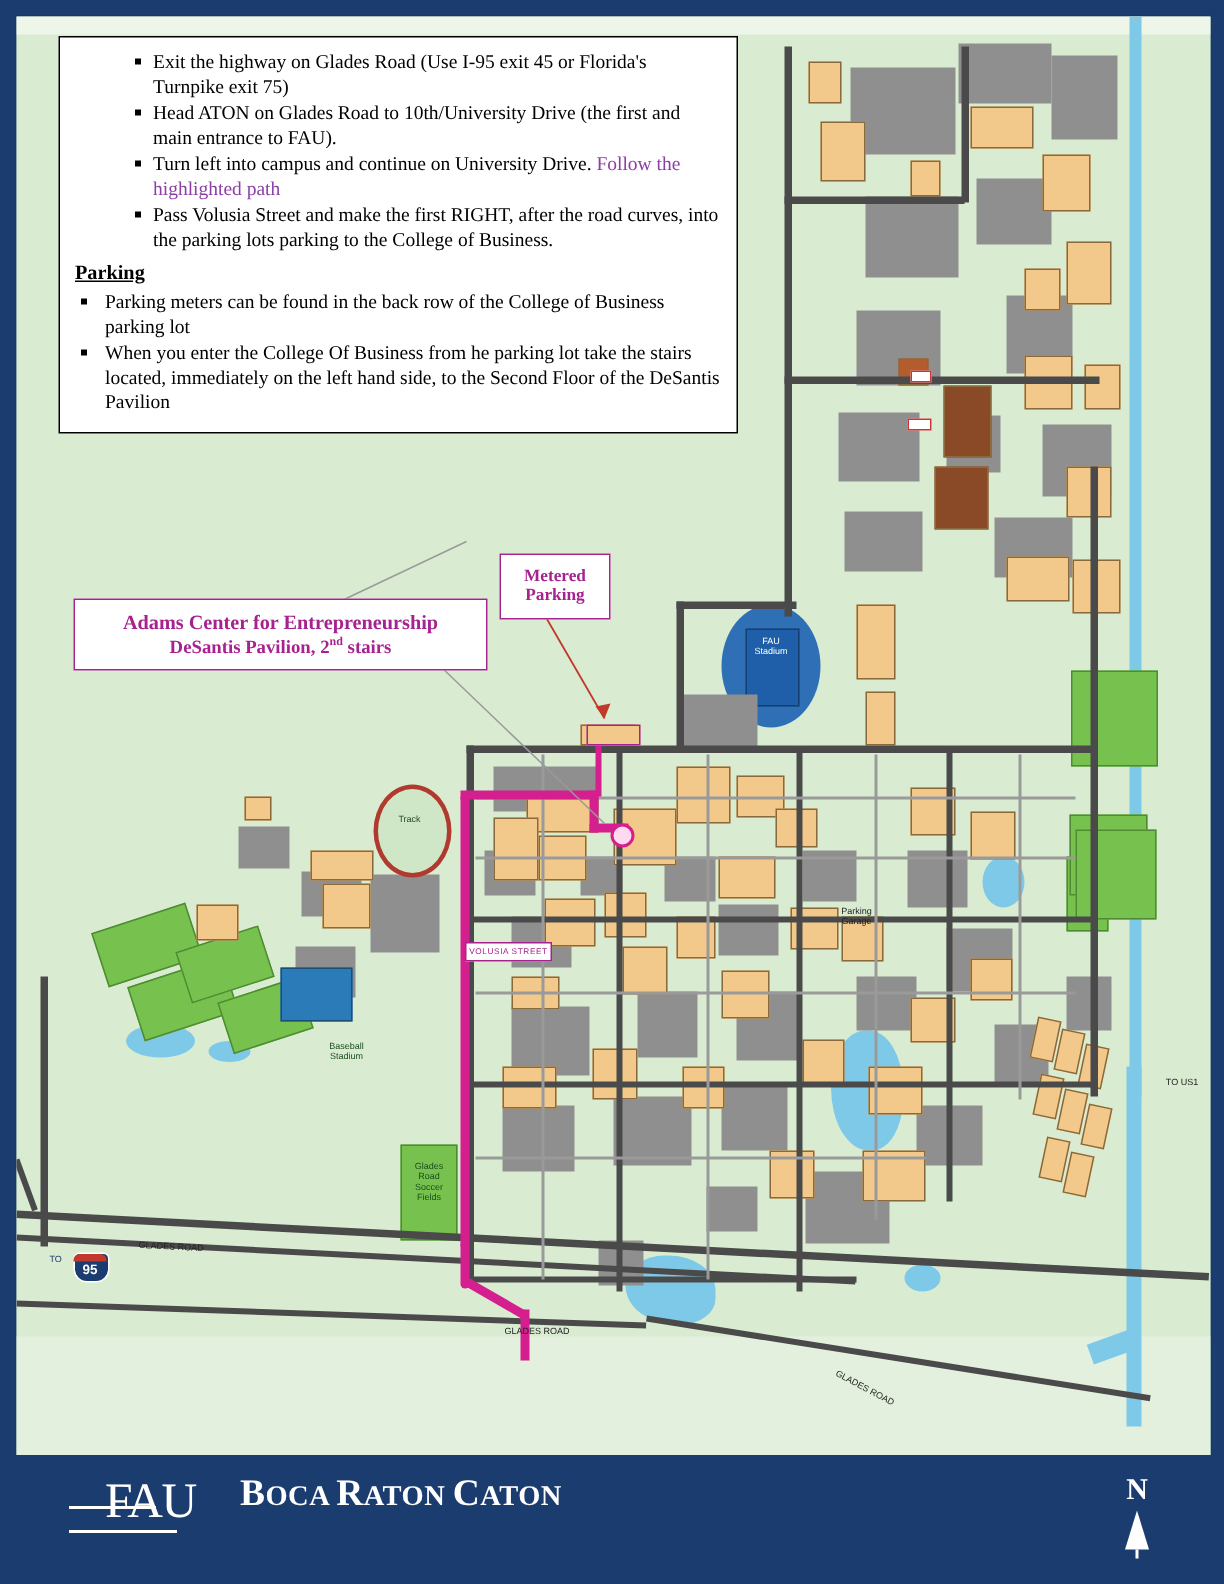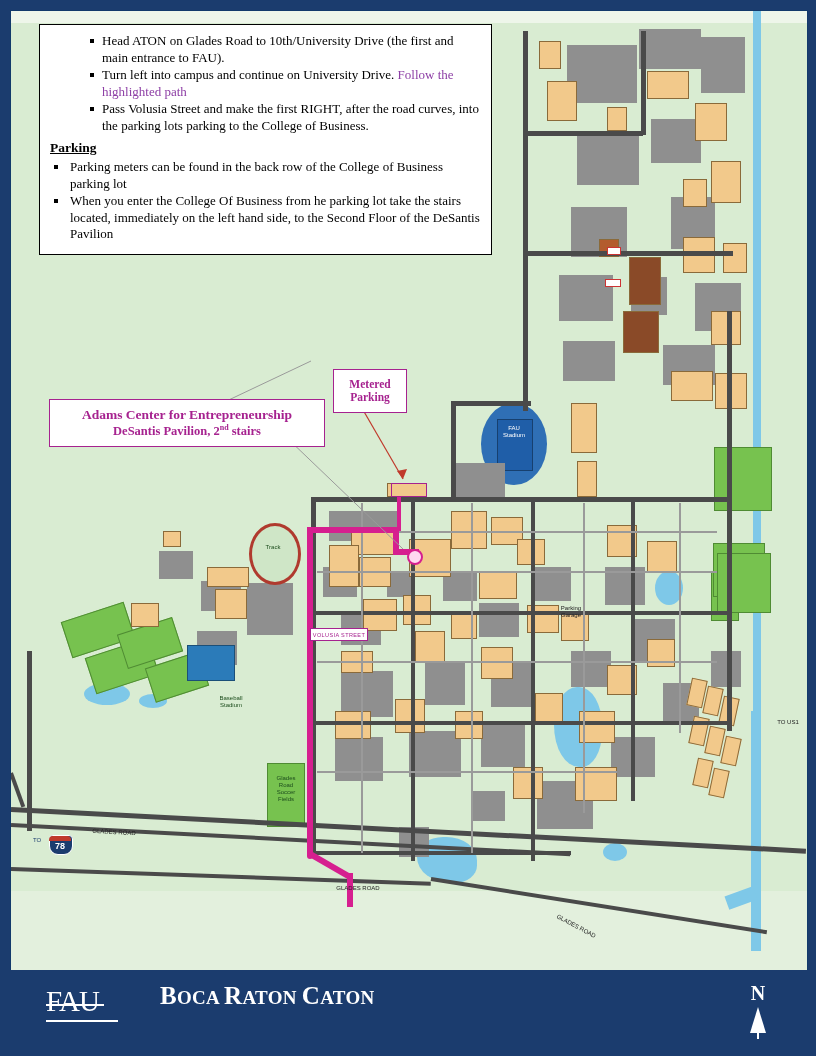--- a/index.html
+++ b/index.html
@@ -98,21 +98,21 @@
 
   
   .footer{
     position:absolute;left:0;bottom:0;width:816px;height:86px;background:#1b3c6e;
     color:#ffffff;
   }
   .fau-logo{
     position:absolute;left:46px;top:14px;width:86px;height:52px;
     font-family:"Liberation Serif",serif;color:#fff;
   }
-  .fau-logo .letters{font-size:29px;letter-spacing:-1px;line-height:34px;font-weight:normal;}
+  .fau-logo .letters{font-size:33px;letter-spacing:-1px;line-height:34px;font-weight:normal;margin-left:24px;}
   .fau-logo .bar{position:absolute;left:0;top:20px;width:58px;height:2px;background:#fff;}
   .fau-logo .bar2{position:absolute;left:0;top:36px;width:72px;height:2px;background:#fff;}
   .campus-title{
     position:absolute;left:160px;top:12px;
     font-size:25px;font-weight:bold;color:#ffffff;letter-spacing:.3px;
   }
   .campus-title .sm{font-size:19px;}
   .campus-addr{
     position:absolute;left:160px;top:46px;font-size:15px;color:#ffffff;
     font-family:"Liberation Serif",serif;
@@ -323,35 +323,36 @@
     <div class="maptxt dark" style="left:540px;top:594px;width:40px;white-space:pre-line;">Parking
 Garage</div>
     <div class="maptxt dark" style="left:762px;top:708px;width:30px;">TO US1</div>
     <div class="maptxt dark" style="left:78px;top:818px;width:50px;transform:rotate(3deg);">GLADES ROAD</div>
     <div class="maptxt dark" style="left:322px;top:874px;width:50px;">GLADES ROAD</div>
     <div class="maptxt dark" style="left:540px;top:912px;width:50px;transform:rotate(28deg);">GLADES ROAD</div>
 
     <div class="i95">
       <div style="position:absolute;left:2px;top:4px;width:22px;height:18px;background:#1b3c6e;border-radius:4px 4px 9px 9px;border:1px solid #fff;"></div>
       <div style="position:absolute;left:2px;top:5px;width:22px;height:5px;background:#c0392b;border-radius:4px 4px 0 0;"></div>
-      <div style="position:absolute;left:0;top:10px;width:26px;text-align:center;color:#fff;font-family:'Liberation Sans',sans-serif;font-size:9px;font-weight:bold;">78</div>
+      <div style="position:absolute;left:0;top:10px;width:26px;text-align:center;color:#fff;font-family:'Liberation Sans',sans-serif;font-size:9px;font-weight:bold;">95</div>
       <div style="position:absolute;left:-14px;top:6px;color:#1b3c6e;font-family:'Liberation Sans',sans-serif;font-size:6px;">TO</div>
     </div>
 
     <div class="volusia">VOLUSIA  STREET</div>
 
     <svg class="leader" style="left:0;top:0;width:796px;height:960px;">
       <line x1="274" y1="425" x2="392" y2="538" stroke="#9a9a9a" stroke-width="1"></line>
       <line x1="300" y1="350" x2="186" y2="404" stroke="#9a9a9a" stroke-width="1"></line>
       <line x1="348" y1="392" x2="392" y2="468" stroke="#c0392b" stroke-width="1.2"></line>
       <polygon points="392,468 386,460 396,458" fill="#c0392b"></polygon>
     </svg>
 
     <div class="directions">
       <ul class="dirlist lvl2">
+        <li>Exit the highway on Glades Road (Use I-95 exit 45 or Florida's Turnpike exit 75)</li>
         <li>Head ATON on Glades Road to 10th/University Drive (the first and main entrance to FAU).</li>
         <li>
           <span>Turn left into campus and continue on University Drive.</span>
           <span class="hl-purple">Follow the highlighted path</span>
         </li>
         <li>Pass Volusia Street and make the first RIGHT, after the road curves, into the parking lots parking to the College of Business.</li>
       </ul>
       <div class="dir-head parking">Parking</div>
       <ul class="dirlist lvl1">
         <li>Parking meters can be found in the back row of the College of Business parking lot</li>

